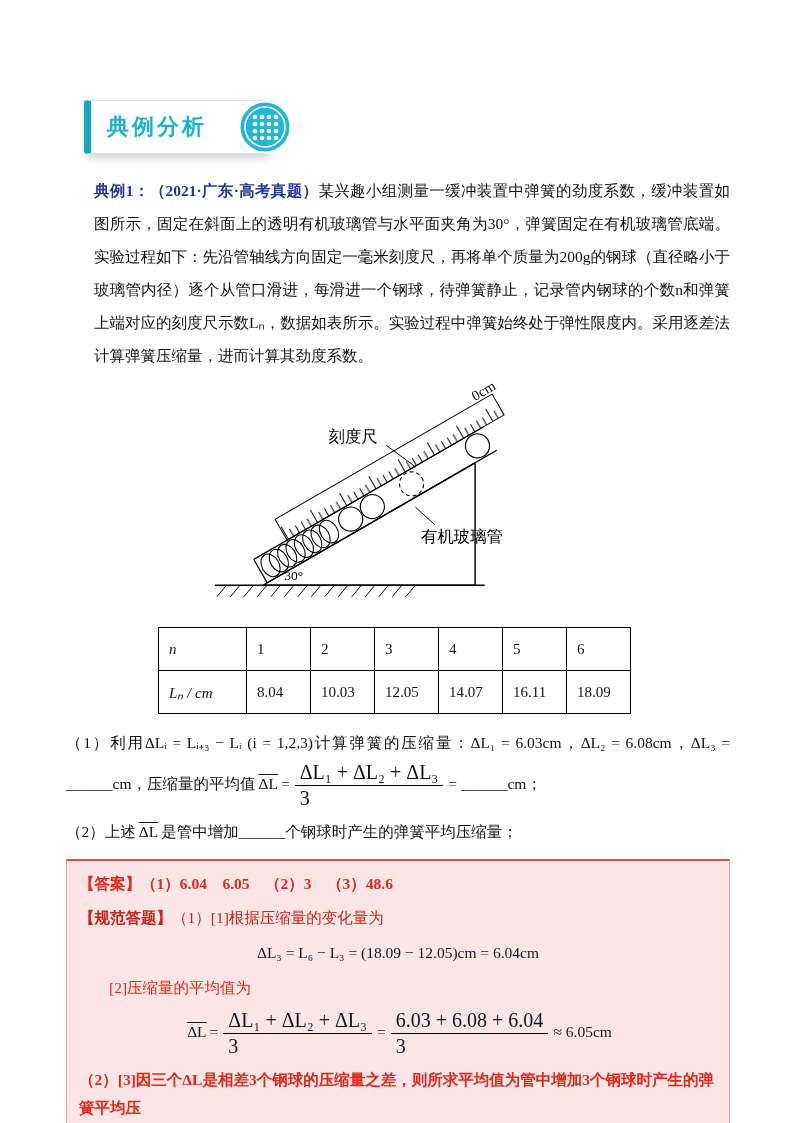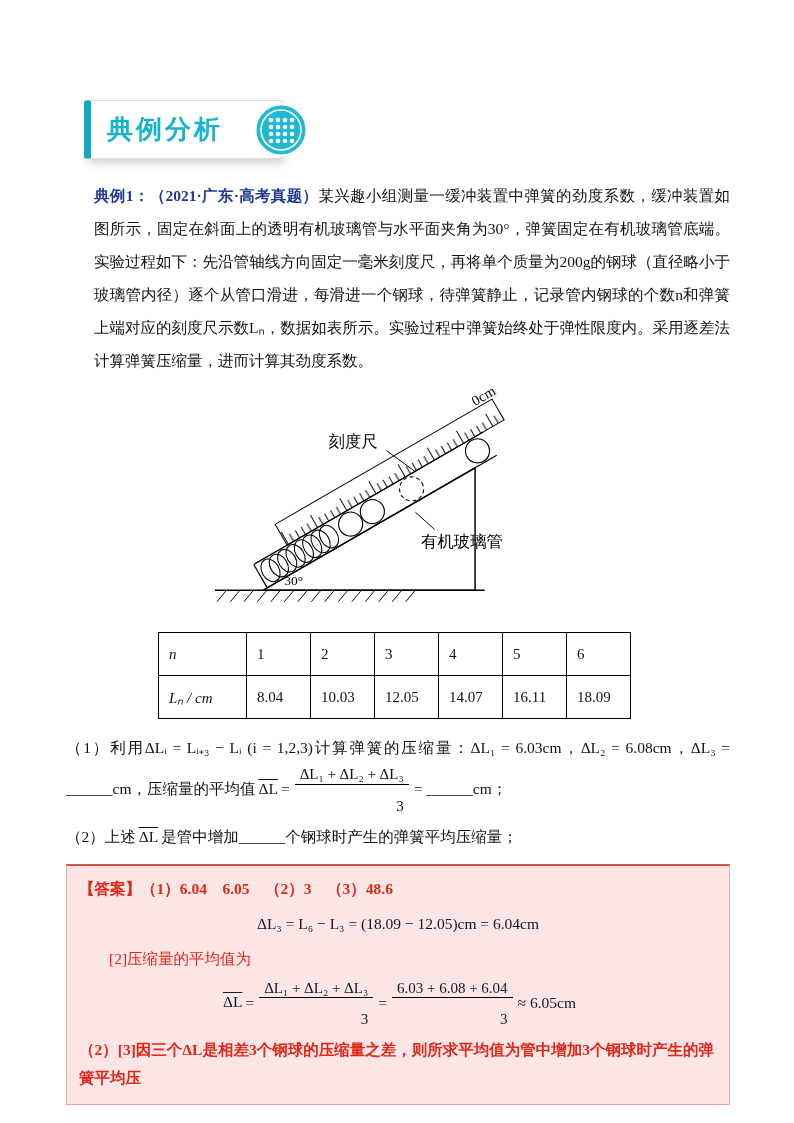--- a/index.html
+++ b/index.html
@@ -23,21 +23,21 @@
     background:#fff;
     border:1px solid #ddd;
     border-left:7px solid #13a7c3;
     border-radius:3px;
     box-shadow:3px 4px 8px rgba(0,0,0,.18);
     padding:11px 58px 11px 16px;
   }
   .badge-label {
     font-family:"Liberation Sans", sans-serif;
     font-weight:700;
-    font-size:26px;
+    font-size:22px;
     color:#17b3ce;
     letter-spacing:3px;
   }
   .badge-icon {
     position:absolute; top:50%; right:-27px;
     transform:translateY(-50%);
     width:54px; height:54px; display:block;
   }
 
   
@@ -56,22 +56,22 @@
     padding:2px 10px;
     font-size:15px;
     min-width:64px;
     vertical-align:middle;
   }
   .data-table td.th { width:88px; font-style:italic; }
 
   
   .q { line-height:34px; margin-top:4px; text-align:justify; }
   .frac {
-    display:inline-flex; flex-direction:column; align-items:flex-end;
-    vertical-align:middle; margin:0 5px; line-height:1.25; font-size:15px;gap:12px;
+    display:inline-flex; flex-direction:column; align-items:flex-start;
+    vertical-align:middle; margin:0 5px; line-height:1.25; font-size:20px;
   }
   .frac .num { border-bottom:1px solid #000; padding:0 5px; }
   .frac .den { padding:0 5px; }
   .ol { text-decoration:overline; margin:0 3px; }
 
   
   .answer-block {
     margin-top:10px;
     background:#fbe6e5;
     border:1px solid #eba39d;
@@ -233,20 +233,23 @@
     <span>（2）上述</span><span class="ol">ΔL</span><span>是管中增加______个钢球时产生的弹簧平均压缩量；</span>
   </p>
 
   
 
   
   <div class="answer-block">
     <p class="ans-line">
       <span>【答案】</span><span>（1）6.04　6.05　（2）3　（3）48.6</span>
     </p>
+    <p class="sol-header">
+      <span class="sol-label">【规范答题】</span><span>（1）[1]根据压缩量的变化量为</span>
+    </p>
     <p class="formula-line">ΔL₃ = L₆ − L₃ = (18.09 − 12.05)cm = 6.04cm</p>
     <p class="sol-step">[2]压缩量的平均值为</p>
     <p class="formula-line">
       <span class="ol">ΔL</span><span>=</span><span class="frac">
           <span class="num">ΔL₁ + ΔL₂ + ΔL₃</span>
           <span class="den">3</span>
         </span><span>=</span><span class="frac">
           <span class="num">6.03 + 6.08 + 6.04</span>
           <span class="den">3</span>
         </span><span>≈ 6.05cm</span>

